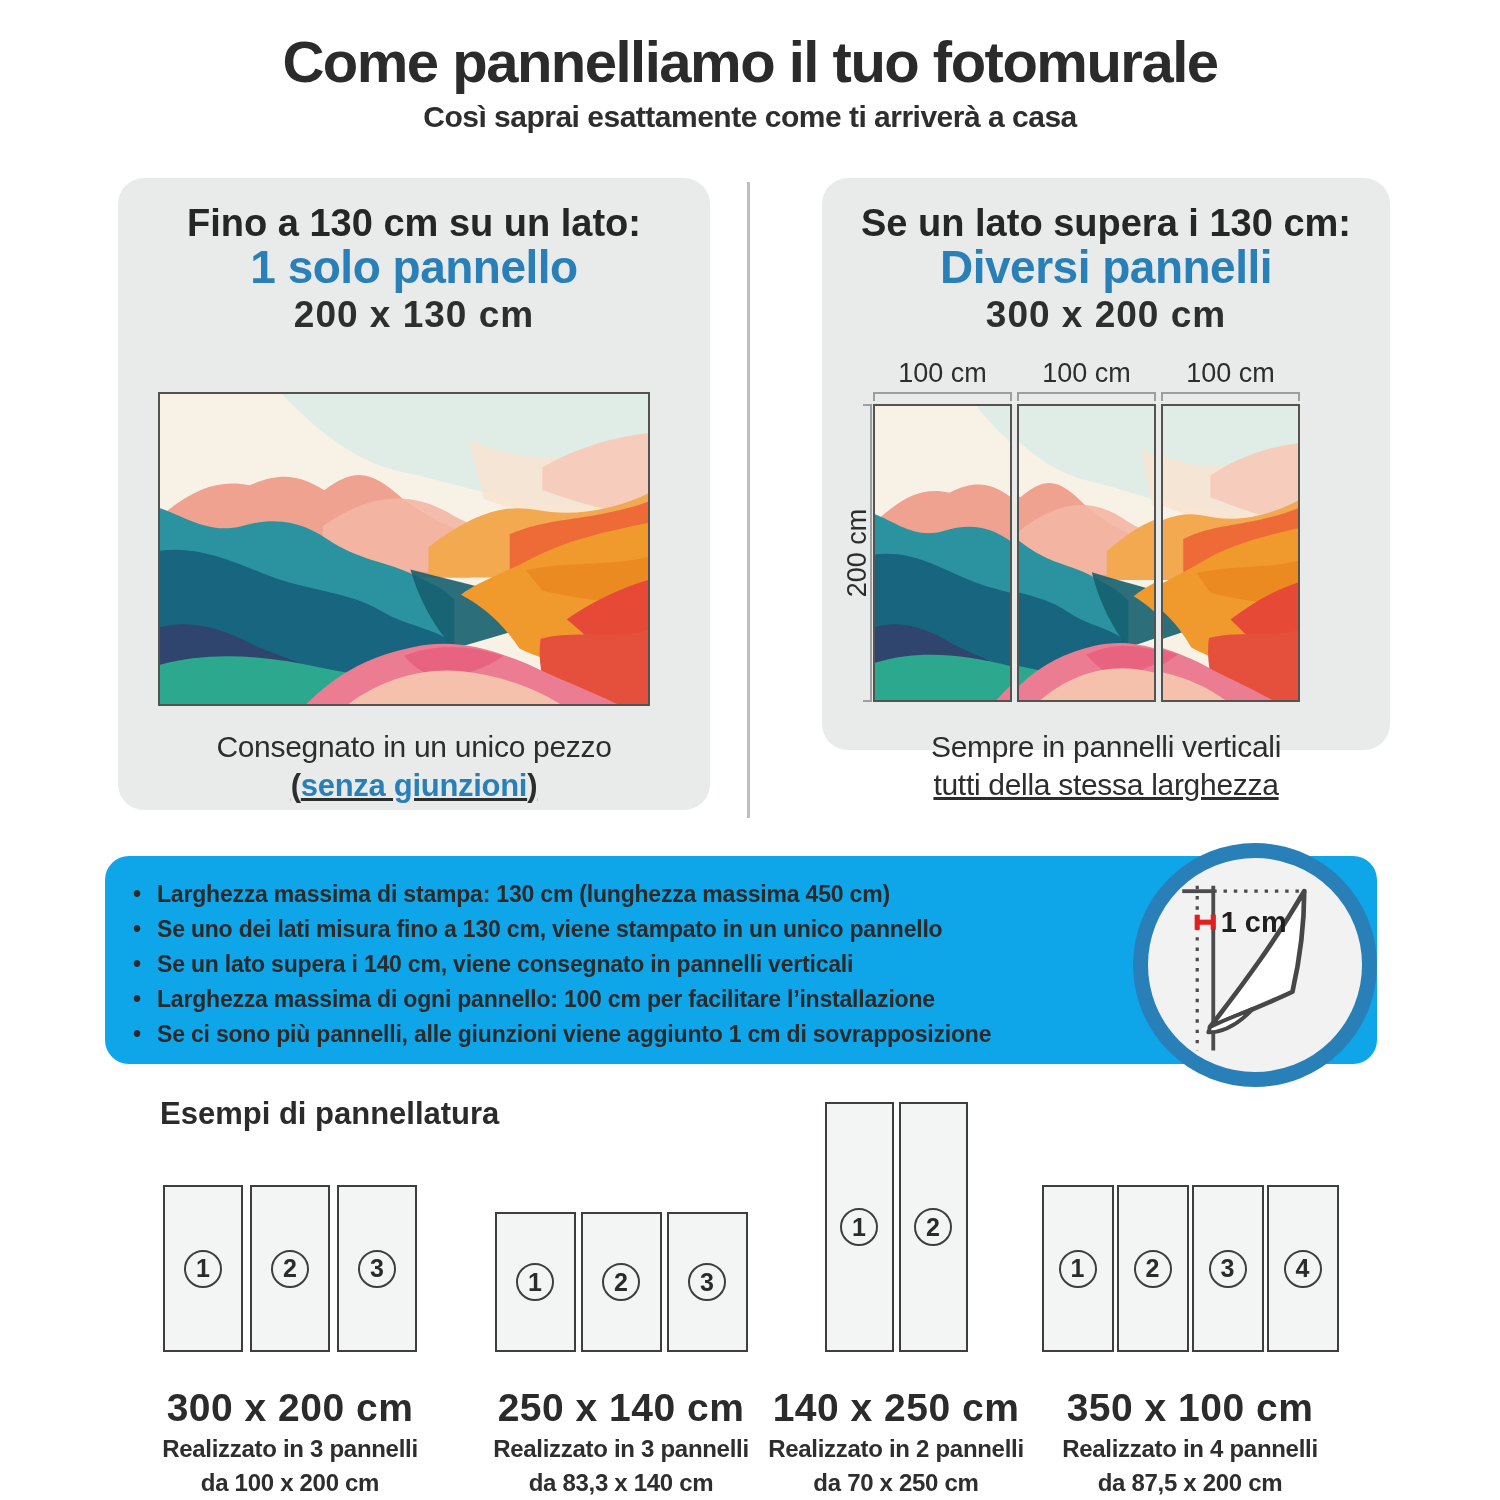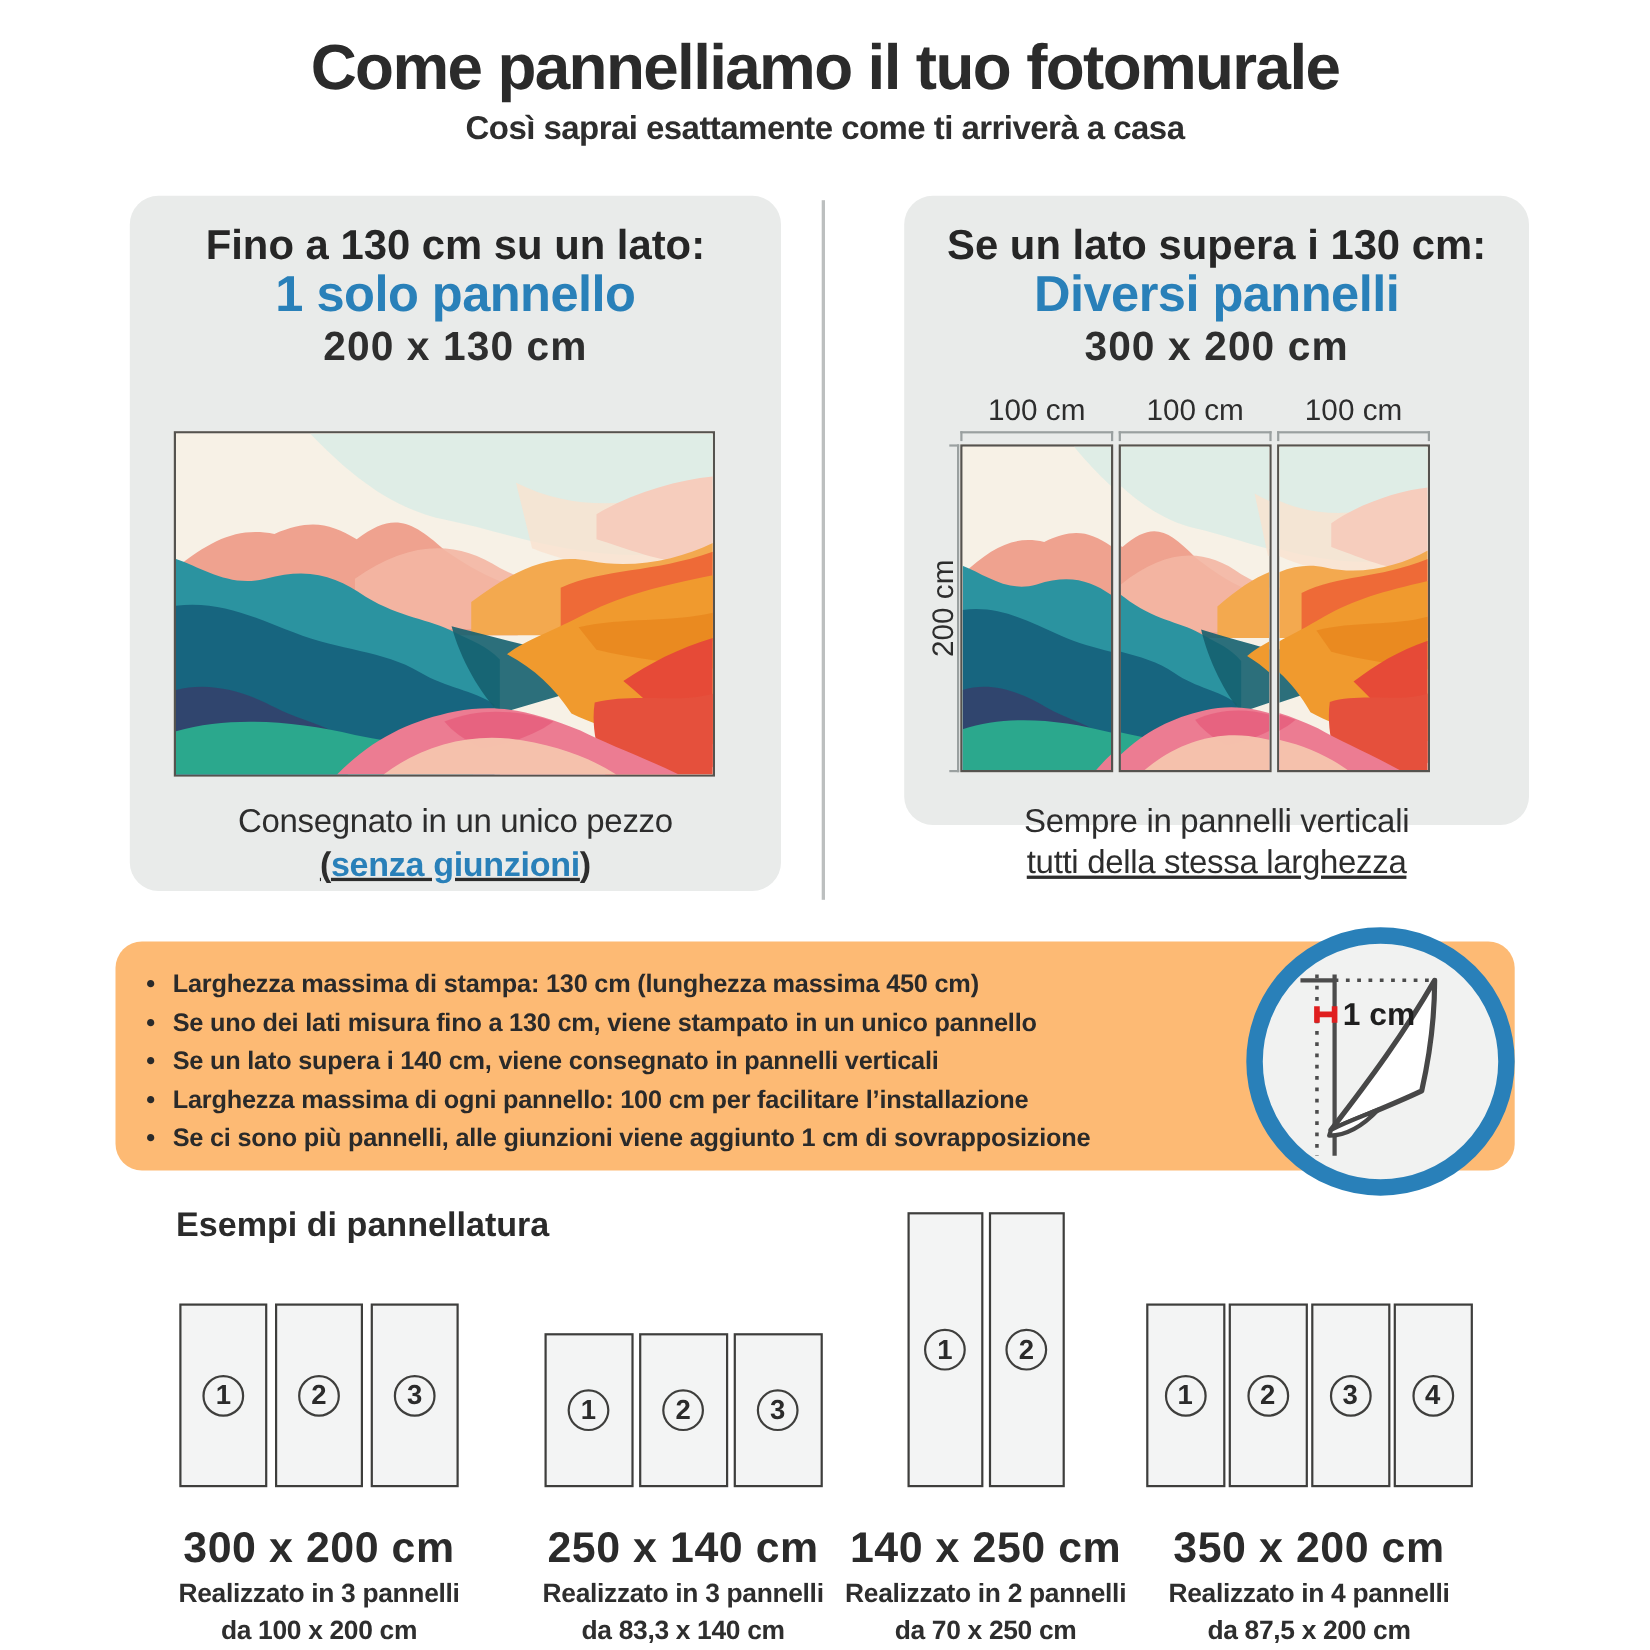--- a/index.html
+++ b/index.html
@@ -31,21 +31,21 @@
   
   .wlabel{width:139px;top:180px;font-size:27px;font-weight:400;color:#2d2d2d;text-align:center;}
   .bracket{top:214px;width:139px;height:9px;border-top:2px solid #9aa0a0;border-left:2px solid #9aa0a0;border-right:2px solid #9aa0a0;box-sizing:border-box;}
   .vbracket{left:41px;top:226px;width:9px;height:298px;border-right:2px solid #9aa0a0;border-top:2px solid #9aa0a0;border-bottom:2px solid #9aa0a0;box-sizing:border-box;}
   .vlabel{left:-45px;top:360px;width:160px;height:30px;transform:rotate(-90deg);font-size:27px;font-weight:400;color:#2d2d2d;text-align:center;}
   .slice{top:226px;width:139px;height:298px;border:2px solid #55534f;box-sizing:border-box;overflow:hidden;background:#f7f1e6;}
   .slice svg{display:block;width:100%;height:100%;}
   .s1{left:51px;} .s2{left:195px;} .s3{left:339px;}
 
   
-  .notes{left:105px;top:856px;width:1272px;height:208px;background:#fdba74;border-radius:24px;}
+  .notes{left:105px;top:856px;width:1272px;height:208px;background:#0ea5e9;border-radius:24px;}
   .notes ul{margin:0;padding:21px 0 0 28px;list-style:none;}
   .notes li{position:relative;padding-left:24px;font-size:23px;font-weight:700;color:#2a2a2a;line-height:35px;letter-spacing:-0.2px;}
   .notes li::before{content:"\2022";position:absolute;left:0;top:0;color:#2a2a2a;}
 
   
   .overlap-badge{left:1133px;top:843px;width:214px;height:214px;border:15px solid #2980b9;border-radius:50%;background:#f1f2f1;z-index:3;}
   .overlap-badge svg{display:block;width:100%;height:100%;}
 
   .examples-heading{left:160px;top:1096px;font-size:31px;font-weight:700;}
 
@@ -228,18 +228,18 @@
       <div class="ex-panel" style="width:72px;height:167px">
           <div class="pnum">2</div>
         </div>
       <div class="ex-panel" style="width:72px;height:167px">
           <div class="pnum">3</div>
         </div>
       <div class="ex-panel" style="width:72px;height:167px">
           <div class="pnum">4</div>
         </div>
     </div>
-    <div class="ex-size">350 x 200 cm</div>
+    <div class="ex-size">350 x 100 cm</div>
     <div class="ex-cap">Realizzato in 4 pannelli</div>
     <div class="ex-cap">da 87,5 x 200 cm</div>
   </div>
 
 </div>
 
 </body></html>

